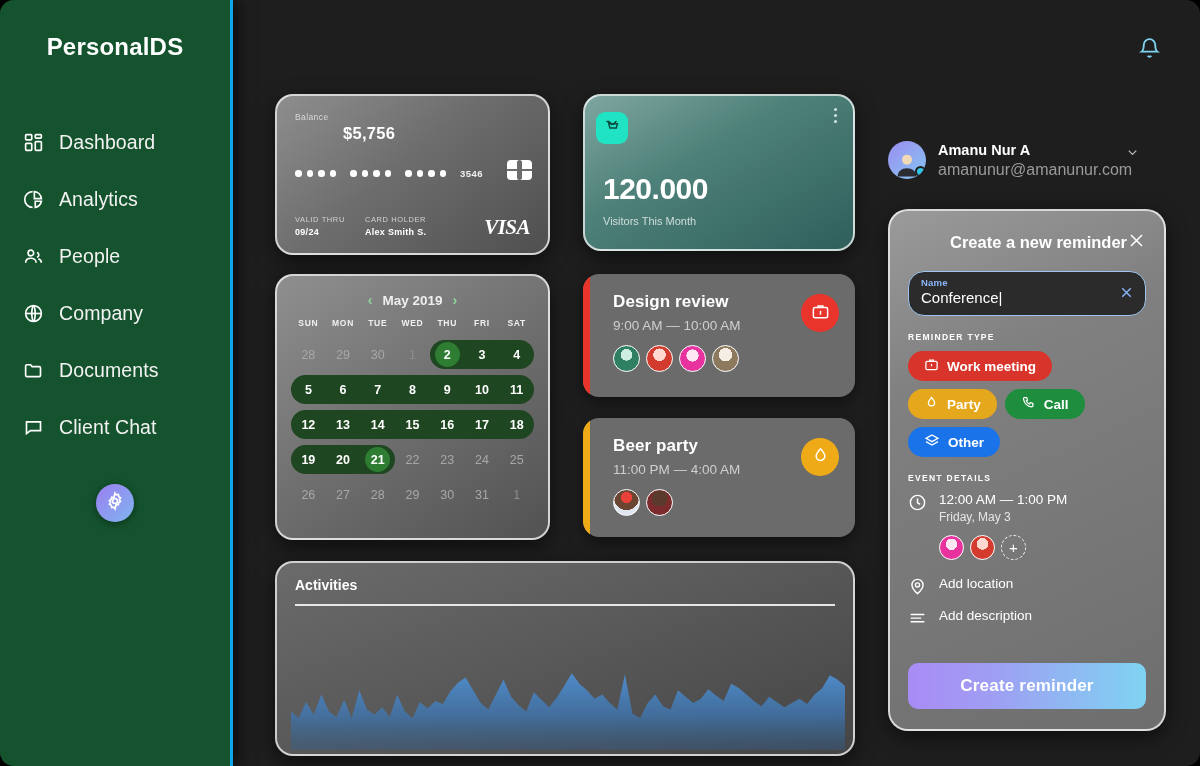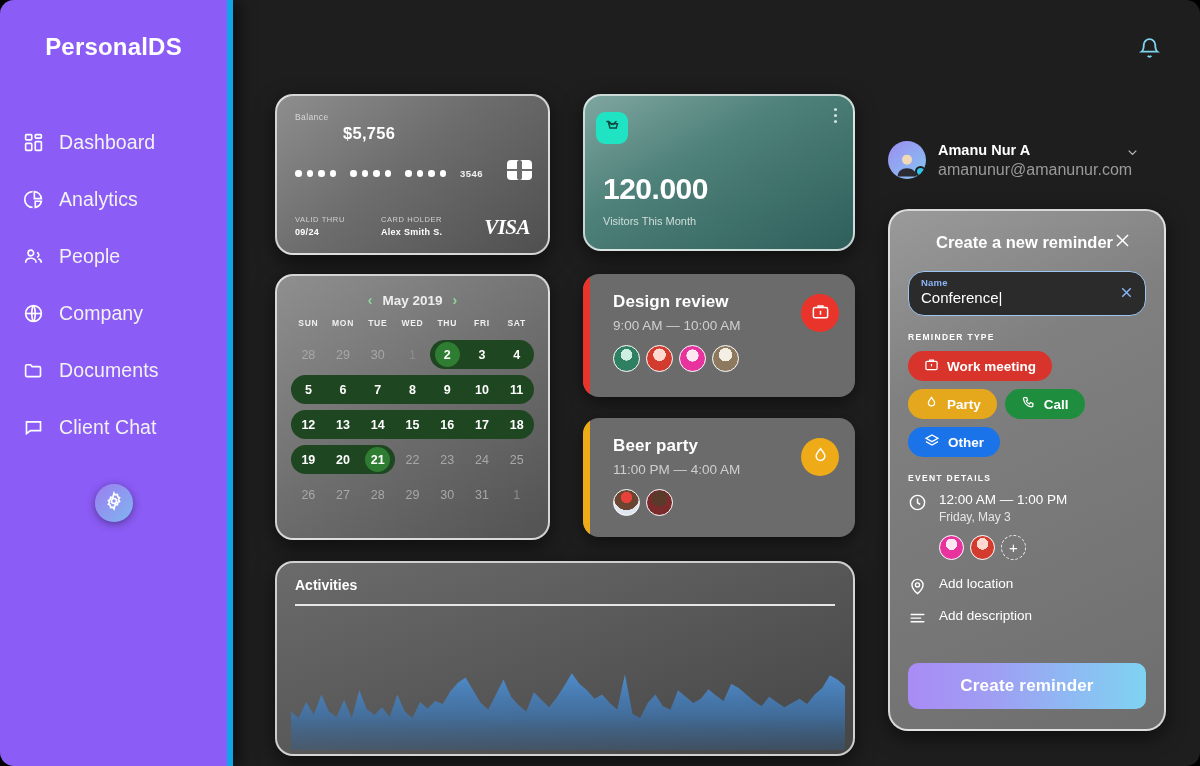--- a/index.html
+++ b/index.html
@@ -14,22 +14,22 @@
     width: 1200px; height: 766px;
     background: #1e1e1e;
     border-radius: 14px;
     overflow: hidden;
   }
 
   
   .sidebar {
     position: absolute; left: 0; top: 0;
     width: 233px; height: 766px;
-    background: #8b5cf6;
-    border-right: 6px solid #0ea5e9;
+    background: #14532d;
+    border-right: 3px solid #0ea5e9;
     box-shadow: 6px 0 14px rgba(0,0,0,.55);
     z-index: 5;
   }
   .brand {
     color: #fff; font-size: 24px; font-weight: bold;
     text-align: center; margin-top: 33px; letter-spacing: .2px;
   }
   .nav { margin-top: 53px; }
   .nav-item {
     display: flex; align-items: center; gap: 14px;
@@ -76,21 +76,21 @@
   .cc-last4 { font-size: 9.5px; letter-spacing: .5px; font-weight: bold; color:#f0f0f0; }
   .chip {
     position: absolute; right: 16px; top: 64px;
     width: 25px; height: 20px; border-radius: 4px; background: #fff;
   }
   .chip:before, .chip:after {
     content:""; position:absolute; background:#6d6d6d;
   }
   .chip:before { left:0; right:0; top:9px; height:2px; }
   .chip:after { left:10px; width:5px; top:0; bottom:0; border-radius:3px; }
-  .cc-bottom { position: absolute; left: 18px; bottom: 16px; display: flex; gap: 36px; align-items: center; }
+  .cc-bottom { position: absolute; left: 18px; bottom: 16px; display: flex; gap: 20px; align-items: center; }
   .cc-bottom .k { font-size: 7.5px; color: #d2d2d2; letter-spacing: .6px; }
   .cc-bottom .v { font-size: 9px; font-weight: bold; margin-top: 3px; letter-spacing:.3px; }
   .visa {
     position: absolute; right: 18px; bottom: 13px;
     font-family: "Liberation Serif", serif;
     font-size: 21px; font-weight: bold; font-style: italic;
     letter-spacing: -.5px; color: #fff;
   }
 
   
@@ -186,21 +186,21 @@
   .pf-mail { color: #9a9a9a; font-size: 16px; margin-top: 3px; }
   .pf-chev { position: absolute; right: 10px; top: 22px; color: #b9b9b9; }
 
   
   #reminder-panel {
     left: 655px; top: 209px; width: 278px; height: 522px;
     background: linear-gradient(155deg, #9a9a9a 0%, #808080 30%, #6e6e6e 100%);
     padding: 20px 18px;
     border-radius: 20px;
   }
-  .rp-head { display: flex; align-items: center; justify-content: flex-start; margin-left: 28px; }
+  .rp-head { display: flex; align-items: center; justify-content: flex-end; margin-left: 28px; }
   .rp-title { color: #fff; font-size: 16.5px; font-weight: bold; }
   .rp-close { cursor: pointer; }
   .name-field {
     margin-top: 17px; height: 45px; border-radius: 16px;
     background: #2b2b2b; border: 1.5px solid #9ec5f0;
     position: relative; padding: 5px 12px;
   }
   .nf-label { color: #8ab4f8; font-size: 9.5px; font-weight: bold; letter-spacing:.2px; }
   .nf-value { color: #fff; font-size: 15px; margin-top: 1px; }
   .nf-clear { position: absolute; right: 10px; top: 12px; cursor: pointer; }

